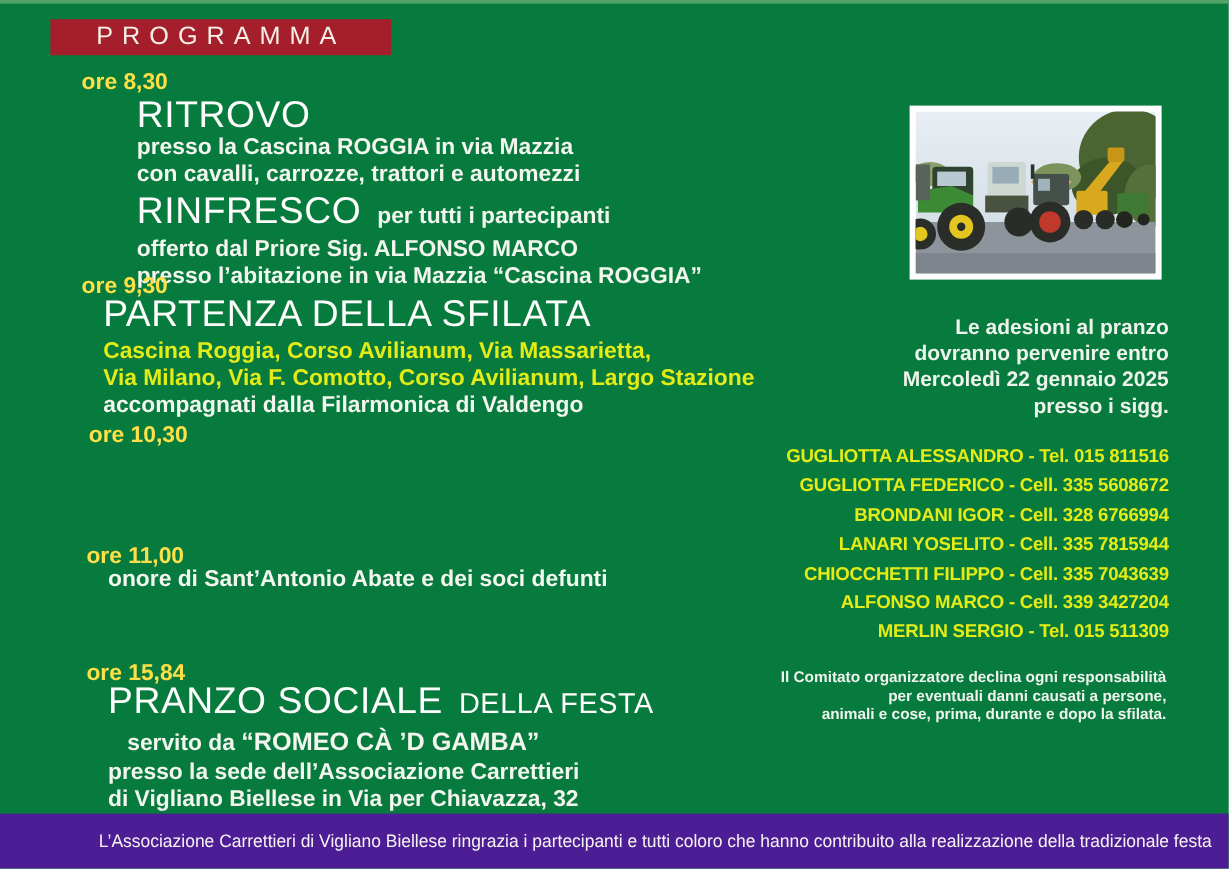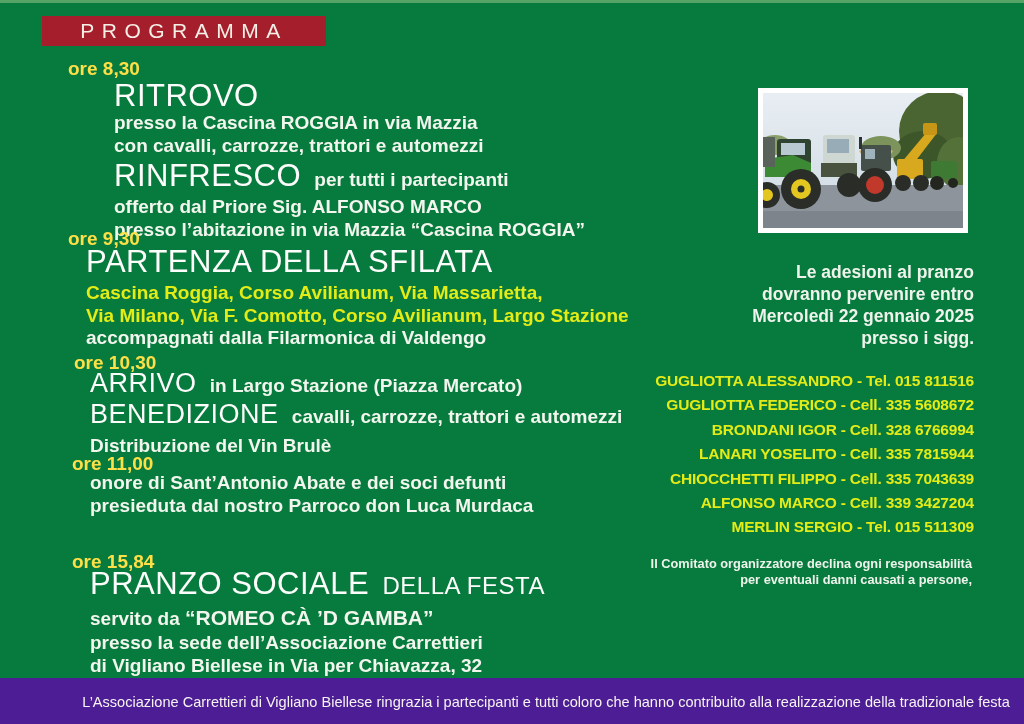--- a/index.html
+++ b/index.html
@@ -110,45 +110,33 @@
 
   <div class="time" style="left:68px; top:228px;">ore 9,30</div>
   <div class="sec" style="top:246px;">
     <div class="h">PARTENZA DELLA SFILATA</div>
     <div class="yellow" style="margin-top:4px;">Cascina Roggia, Corso Avilianum, Via Massarietta,</div>
     <div class="yellow">Via Milano, Via F. Comotto, Corso Avilianum, Largo Stazione</div>
     <div>accompagnati dalla Filarmonica di Valdengo</div>
   </div>
 
   <div class="time" style="left:74px; top:352px;">ore 10,30</div>
-  <div class="sec sec3" style="left:90px; top:369px;">
-    <div class="h-line">
-      <span class="h-md">ARRIVO</span>
-      <span class="tail">in Largo Stazione (Piazza Mercato)</span>
-    </div>
-    <div class="h-line">
-      <span class="h-md">BENEDIZIONE</span>
-      <span class="tail">cavalli, carrozze, trattori e automezzi</span>
-    </div>
-    <div style="margin-top:4px;">Distribuzione del Vin Brulè</div>
-  </div>
 
   <div class="time" style="left:72px; top:453px;">ore 11,00</div>
   <div class="sec" style="left:90px; top:470px;">
     <div style="margin-top:2px;">onore di Sant’Antonio Abate e dei soci defunti</div>
-    <div>presieduta dal nostro Parroco don Luca Murdaca</div>
   </div>
 
   <div class="time" style="left:72px; top:551px;">ore 15,84</div>
   <div class="sec" style="left:90px; top:568px; line-height:23.5px;">
     <div class="h-line">
       <span class="h">PRANZO SOCIALE</span>
       <span class="h-sub tail">DELLA FESTA</span>
     </div>
-    <div style="margin-top:2px;">
+    <div style="margin-top:2px;margin-left:16px;">
       <span>servito da </span>
       <span class="strong" style="font-size:21px;">“ROMEO CÀ ’D GAMBA”</span>
     </div>
     <div>presso la sede dell’Associazione Carrettieri</div>
     <div>di Vigliano Biellese in Via per Chiavazza, 32</div>
   </div>
 
   <div class="photo-frame">
     <svg width="200" height="135" viewBox="0 0 200 135">
       <defs>
@@ -217,18 +205,19 @@
     <div>BRONDANI IGOR - Cell. 328 6766994</div>
     <div>LANARI YOSELITO - Cell. 335 7815944</div>
     <div>CHIOCCHETTI FILIPPO - Cell. 335 7043639</div>
     <div>ALFONSO MARCO - Cell. 339 3427204</div>
     <div>MERLIN SERGIO - Tel. 015 511309</div>
   </div>
 
   <div class="disclaimer">
     <div>Il Comitato organizzatore declina ogni responsabilità</div>
     <div>per eventuali danni causati a persone,</div>
+    <div>animali e cose, prima, durante e dopo la sfilata.</div>
   </div>
 
   <div class="footer-bar">
     <span>L’Associazione Carrettieri di Vigliano Biellese ringrazia i partecipanti e tutti coloro che hanno contribuito alla realizzazione della tradizionale festa</span>
   </div>
 </div>
 
 </body></html>

